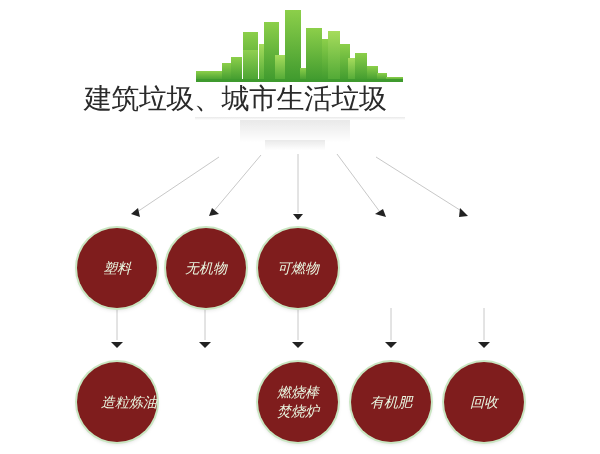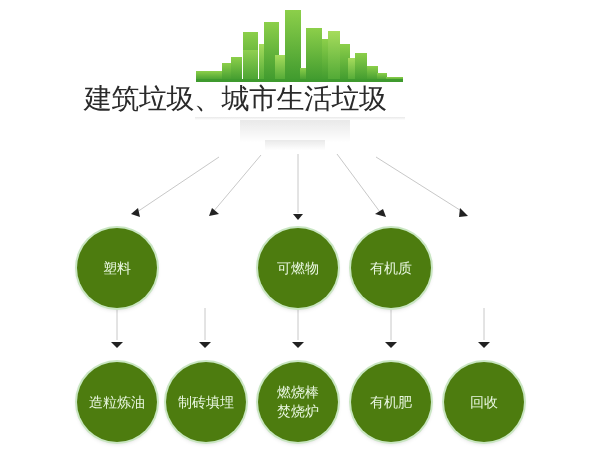--- a/index.html
+++ b/index.html
@@ -7,24 +7,24 @@
          font-family:"DejaVu Sans", "Liberation Sans", sans-serif; }
   .stage { position:absolute; left:0; top:0; width:540px; height:454px; }
   .city { position:absolute; left:0; top:0; width:600px; height:454px; }
   .title {
     position:absolute; left:84px; top:82px; width:330px; height:34px;
     font-size:28px; color:#2a2a2a; letter-spacing:-0.5px; white-space:nowrap;
     line-height:34px;
   }
   .node {
     position:absolute; width:80px; height:80px; border-radius:50%;
-    background:#4d7c0f;
+    background:#7f1d1d;
     box-shadow:0 0 0 2px #c9e6c2, 0 2px 4px rgba(0,0,0,0.15);
     display:flex; align-items:center; justify-content:center; text-align:center;
-    color:#e9f7e1; font-size:14px; line-height:19px; cursor:default;
+    color:#e9f7e1; font-size:14px; line-height:19px; cursor:default;font-style:italic;
   }
   .node span { white-space:pre-line; }
   svg.arrows { position:absolute; left:0; top:0; }
 </style>
 </head>
 <body>
 
 <div class="stage">
 
   <svg class="city" width="600" height="454" viewBox="0 0 600 454">
@@ -97,32 +97,29 @@
       <polygon points="199,342 211,342 205,348"></polygon>
       <polygon points="292,342 304,342 298,348"></polygon>
       <polygon points="385,342 397,342 391,348"></polygon>
       <polygon points="478,342 490,342 484,348"></polygon>
     </g>
   </svg>
 
   <div class="node" style="left:77px; top:228px;">
     <span>塑料</span>
   </div>
+  <div class="node" style="left:166px; top:228px;">
+    <span>无机物</span>
+  </div>
   <div class="node" style="left:258px; top:228px;text-align:right;">
     <span>可燃物</span>
   </div>
-  <div class="node" style="left:351px; top:228px;">
-    <span>有机质</span>
-  </div>
 
-  <div class="node" style="left:77px; top:362px;">
+  <div class="node" style="left:77px; top:362px;justify-content:flex-end;">
     <span>造粒炼油</span>
-  </div>
-  <div class="node" style="left:166px; top:362px;">
-    <span>制砖填埋</span>
   </div>
   <div class="node" style="left:258px; top:362px;">
     <span>燃烧棒
 焚烧炉</span>
   </div>
   <div class="node" style="left:351px; top:362px;">
     <span>有机肥</span>
   </div>
   <div class="node" style="left:444px; top:362px;justify-content:center;">
     <span>回收</span>

